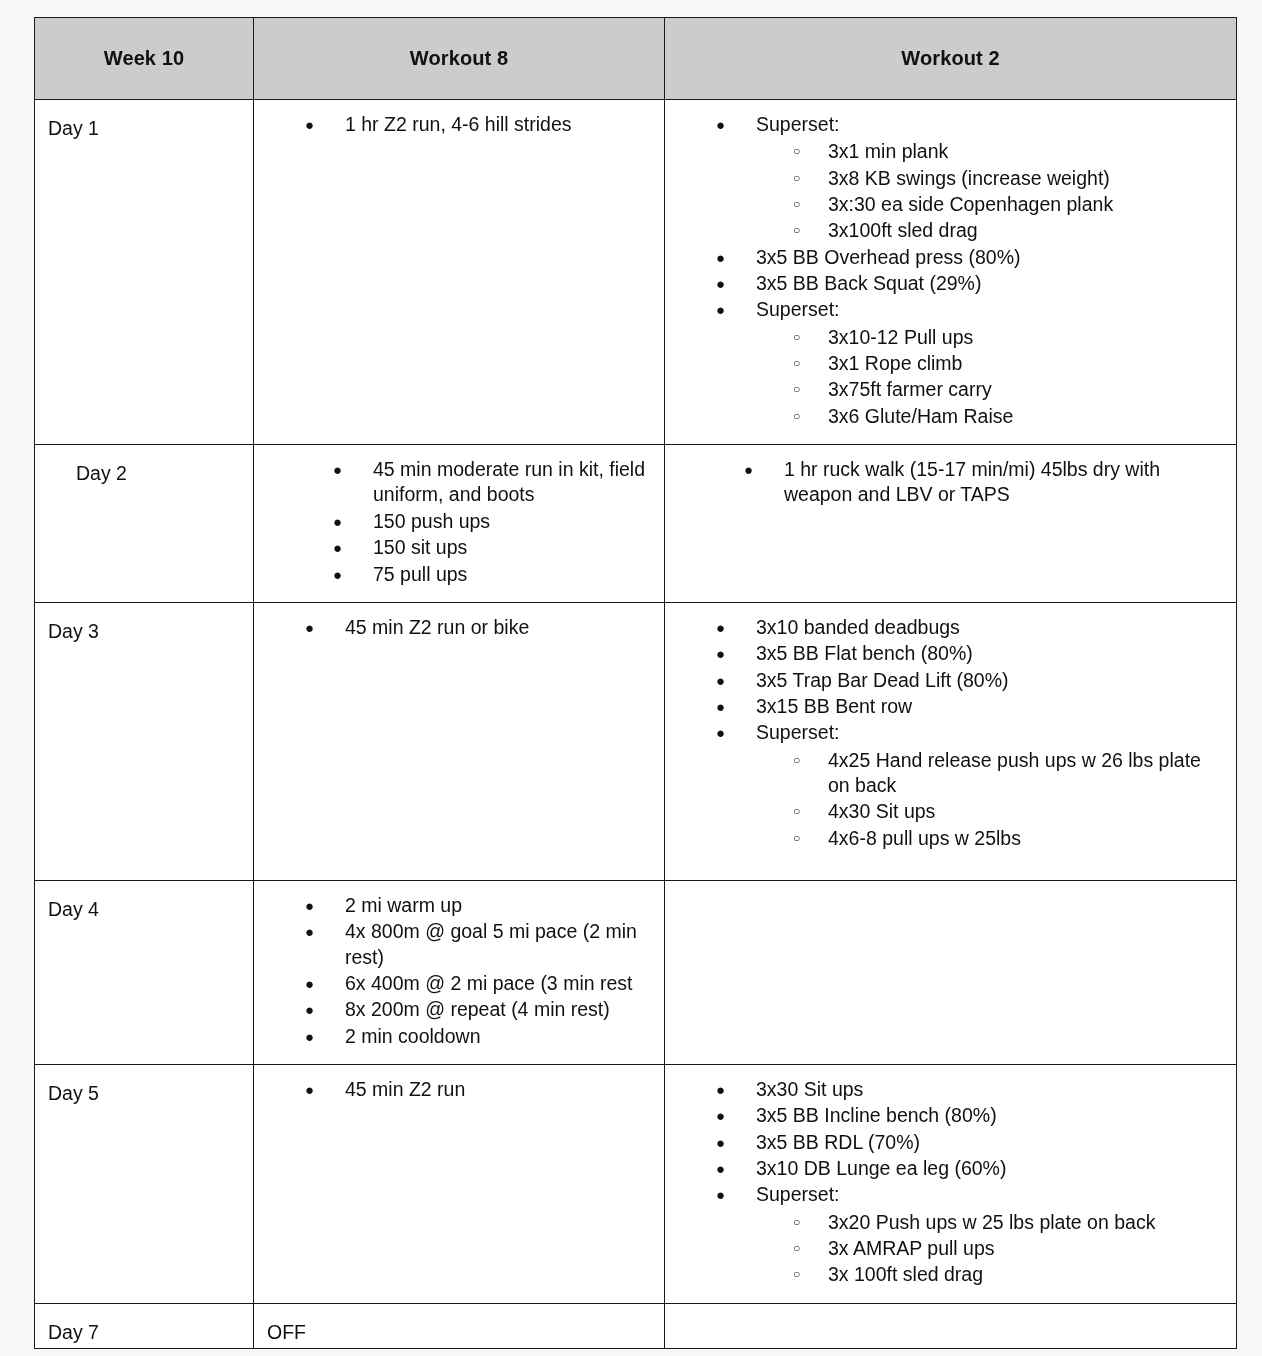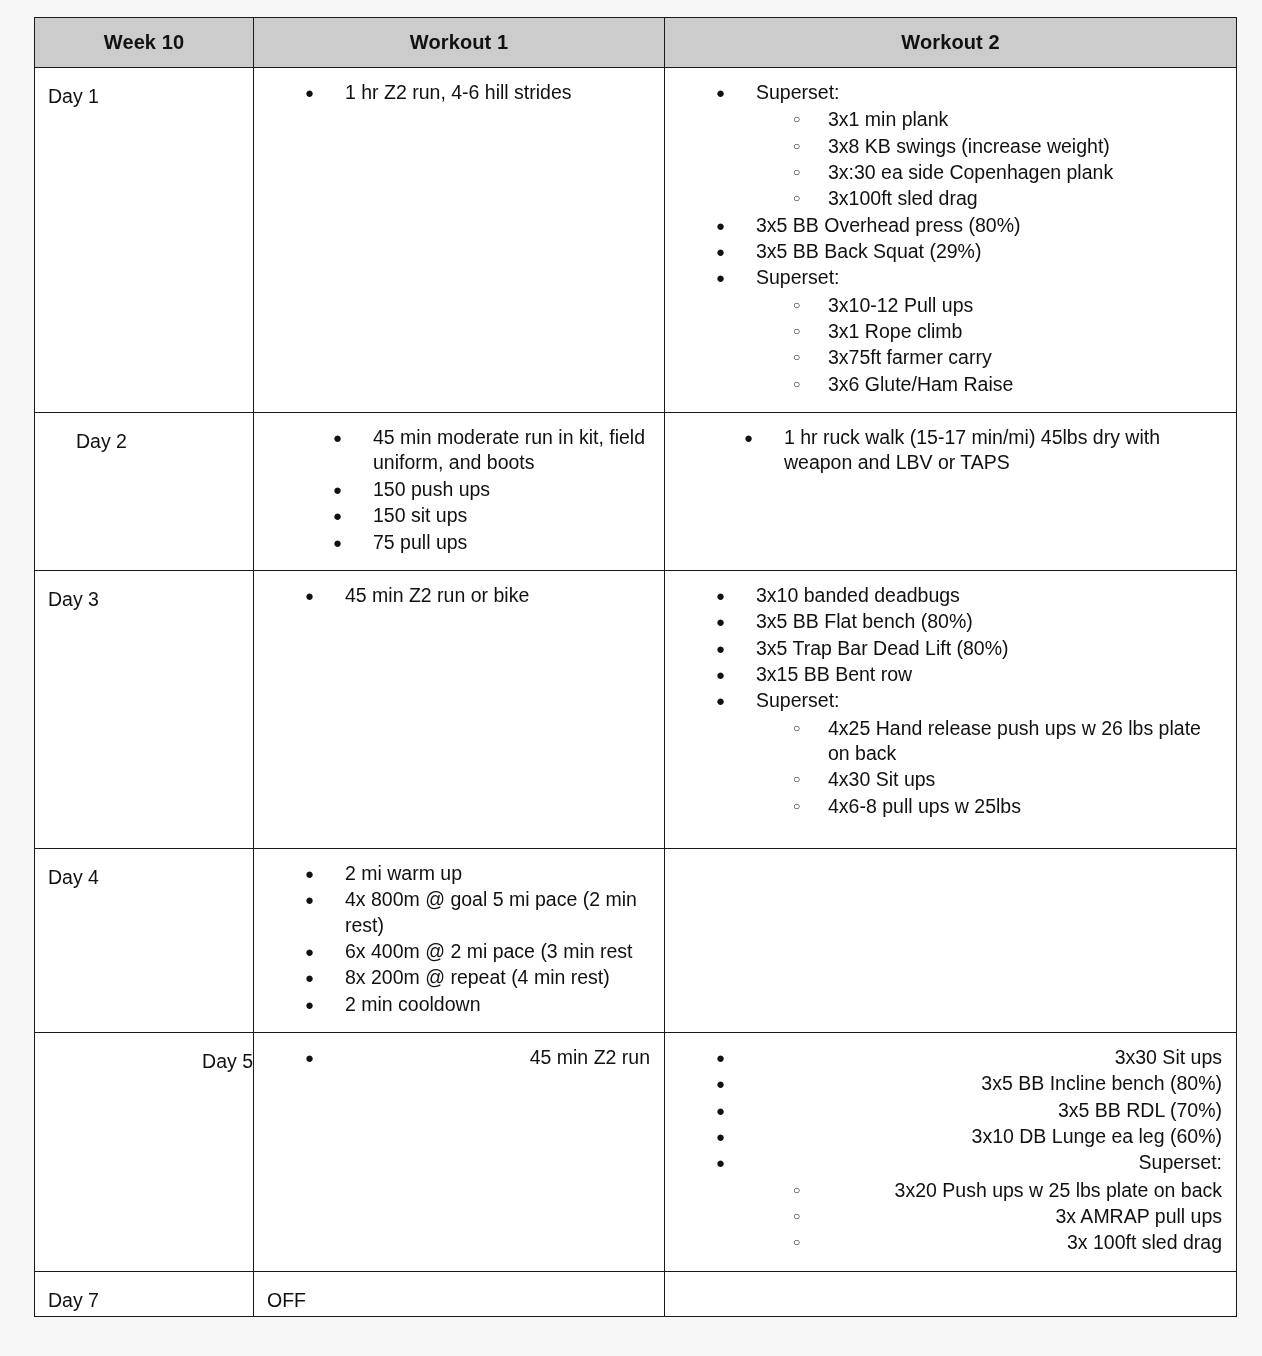--- a/index.html
+++ b/index.html
@@ -44,21 +44,21 @@
     padding: 0;
   }
 
   table.plan thead th {
     background: #cccccc;
     text-align: center;
     font-weight: bold;
     font-size: 20px;
     height: 49px;
     line-height: 49px;
-    padding: 0;
+    padding: 16px;
     letter-spacing: 0.1px;
   }
 
   .daycell {
     font-size: 19.5px;
     padding: 16px 0 0 13px;
     line-height: 1.25;
     white-space: nowrap;
   }
 
@@ -112,39 +112,39 @@
     padding: 16px 0 0 13px;
   }
 
   td.empty { }
 
   
   tr.r-day1 td { height: 325px; border-radius: 26px; }
   tr.r-day2 td { height: 152px; padding-left: 28px; }
   tr.r-day3 td { height: 277px; margin-left: 48px; }
   tr.r-day4 td { height: 175px; }
-  tr.r-day5 td { height: 232px; text-align: right; }
+  tr.r-day5 td { height: 232px; }
   tr.r-day6 td { height: 45px; }
   tr.r-day7 td { height: 44px; }
 </style>
 </head>
 <body>
 
 <div class="page">
 
   <table class="plan">
     <colgroup>
       <col class="c-day">
       <col class="c-w1">
       <col class="c-w2">
     </colgroup>
     <thead>
       <tr>
         <th>Week 10</th>
-        <th>Workout 1</th>
+        <th>Workout 8</th>
         <th>Workout 2</th>
       </tr>
     </thead>
     <tbody id="plan-body">
         <tr class="r-day1">
           <td>
             <div class="daycell">Day 1</div>
           </td>
           <td>
             <div class="cellpad">

